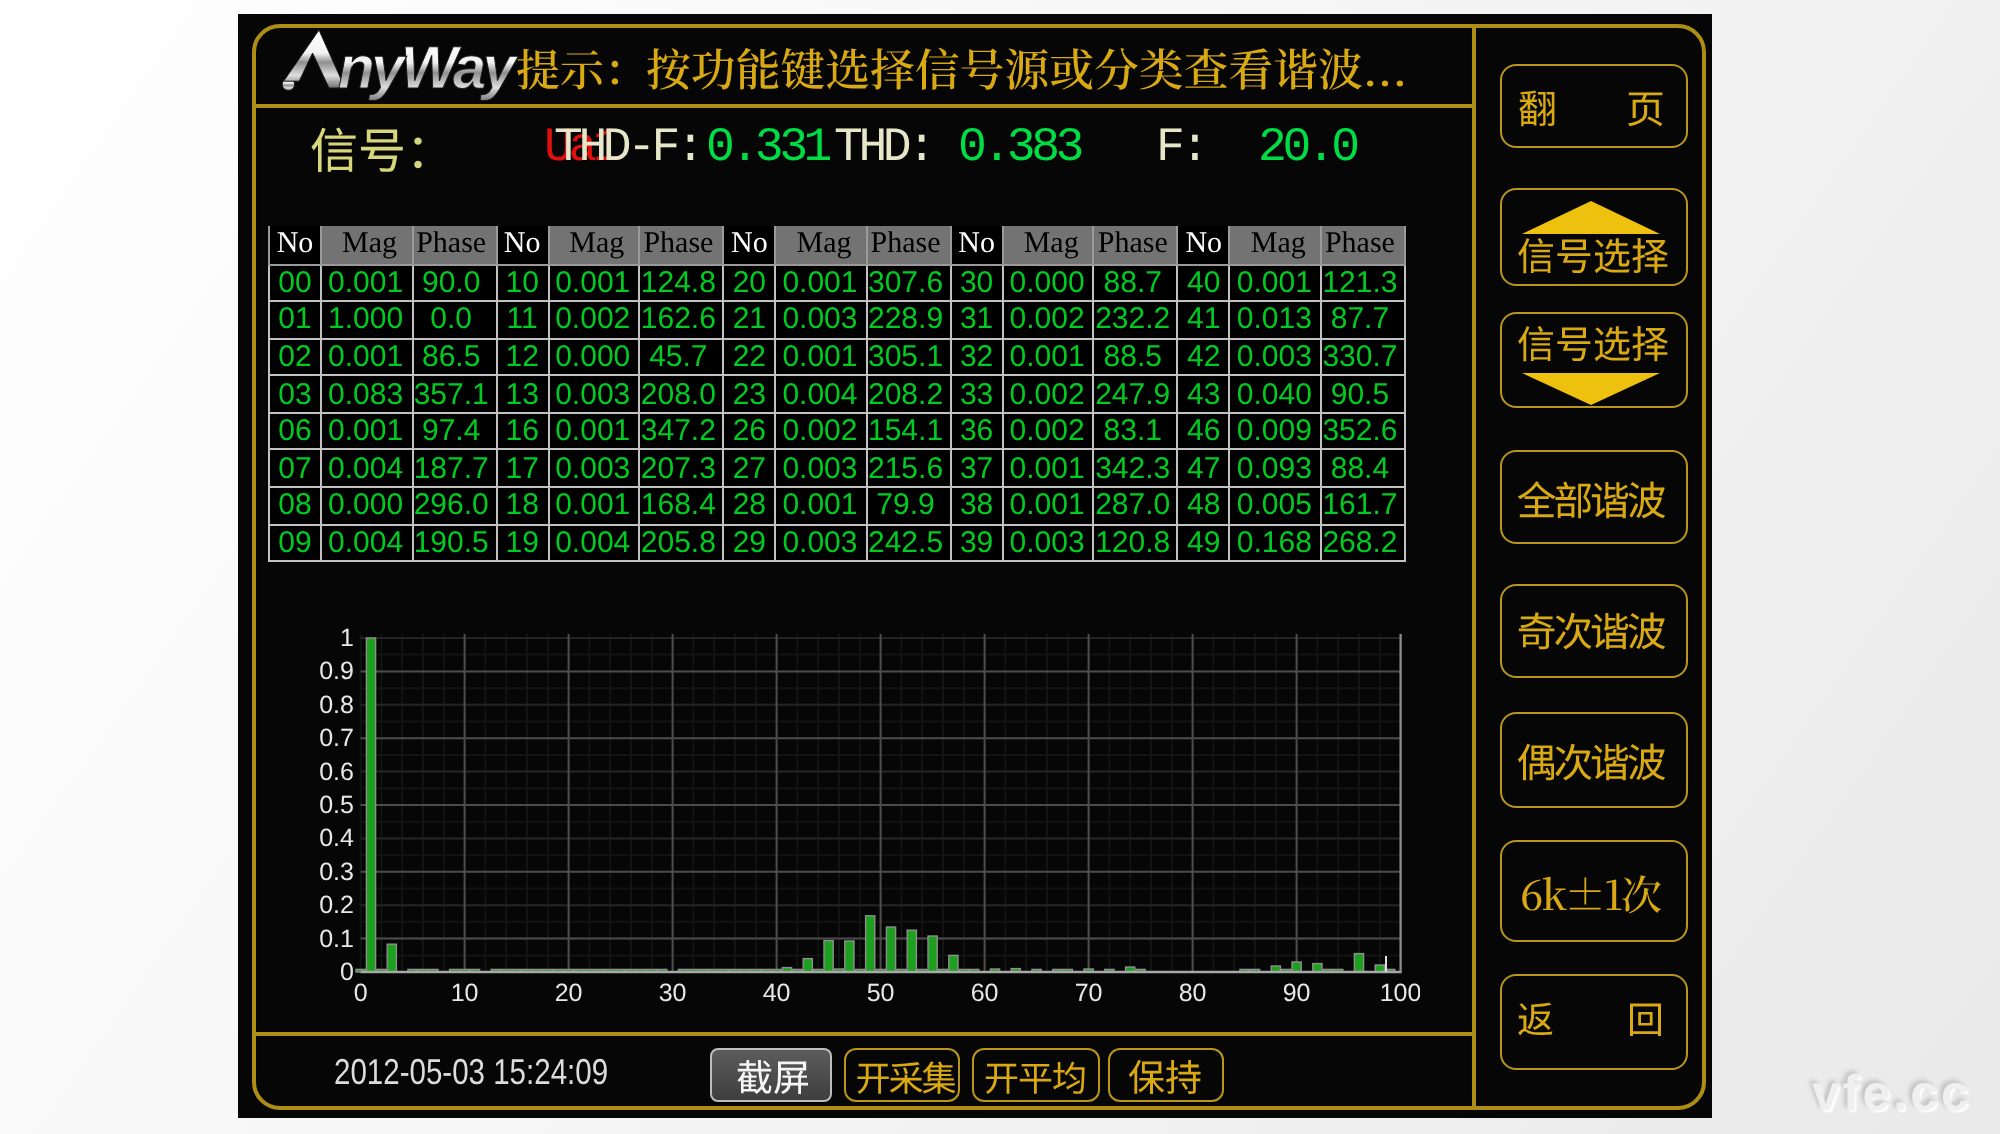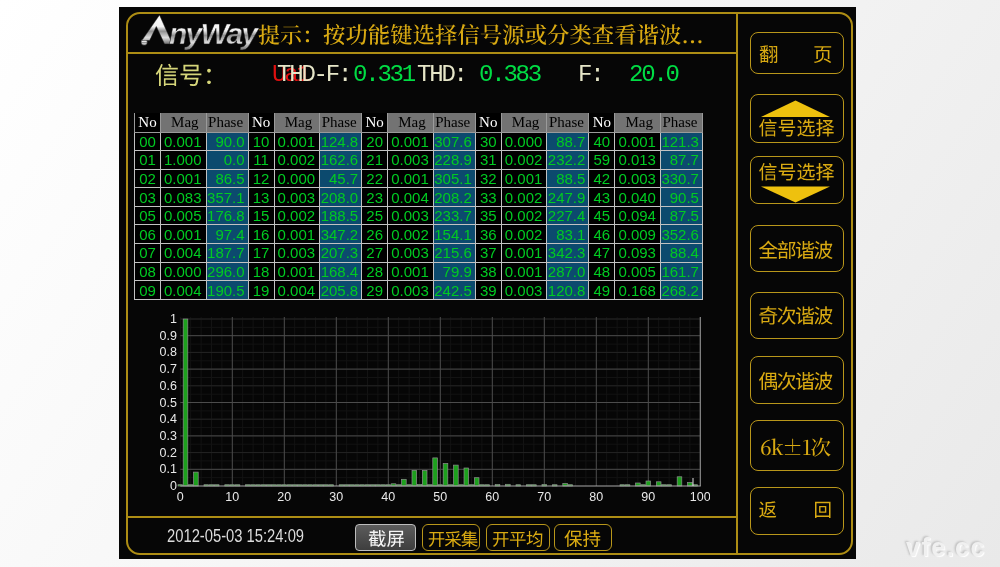--- a/index.html
+++ b/index.html
@@ -13,21 +13,21 @@
 #hline2 { left:127px; top:516px; width:610px; height:2px; background:#ad8d14; }
 #sig { left:0; top:0; width:1000px; height:567px; pointer-events:none; }
 #tbl { position:absolute; left:134px; top:97px; border-collapse:collapse; table-layout:fixed;margin-top:16px; }
 #tbl td { border:1px solid #c2c2c2; font-size:15px; height:18.6px; padding:0;
   color:#00cb22; font-family:"Liberation Sans", sans-serif; line-height:1; }
 #tbl tr.hd td { font-family:"Liberation Serif", serif; font-size:15px; color:#000; background:#737373;
   text-align:center; border:1px solid #9a9a9a; border-top:none; height:19px; }
 #tbl tr.hd td.no { background:#000; color:#fff; }
 #tbl td.no { width:26px; text-align:center; background:#000; }
 #tbl td.mg { width:45.6px; text-align:left; padding-left:3px; background:#000; }
-#tbl td.ph { width:42px; text-align:right; padding-right:3px; background:#0c4a6e; }
+#tbl td.ph { width:42px; text-align:center; padding-right:3px; background:#000000; }
 .mono { position:absolute; font-family:"Liberation Mono", monospace; font-size:24px; letter-spacing:-2.2px; white-space:pre; }
 #ts { position:absolute; left:167px; top:526px; font-size:18px; color:#dcdcdc; transform:scaleX(0.82); transform-origin:0 0; }
 .btn { position:absolute; border:1.5px solid #b8961a; border-radius:6px; background:transparent; }
 .sbtn { position:absolute; left:750px; width:94px; border:1.5px solid #b8961a; border-radius:8px; }
 #wm { position:absolute; left:906px; top:533px; font-size:25px; font-weight:bold; color:#f0f0f0; letter-spacing:1.5px; text-shadow:-1.5px -1.5px 2px #c2c2c2, 1px 1px 1px #ffffff; }
 </style></head><body>
 <div id="stage">
 <div id="panel"></div>
 <div class="abs" id="frame"></div>
 <div class="abs" id="vdiv"></div>
@@ -93,21 +93,21 @@
           <td class="ph">0.0</td>
           <td class="no">11</td>
           <td class="mg">0.002</td>
           <td class="ph">162.6</td>
           <td class="no">21</td>
           <td class="mg">0.003</td>
           <td class="ph">228.9</td>
           <td class="no">31</td>
           <td class="mg">0.002</td>
           <td class="ph">232.2</td>
-          <td class="no">59</td>
+          <td class="no">41</td>
           <td class="mg">0.013</td>
           <td class="ph">87.7</td>
         </tr>
 <tr>
           <td class="no">02</td>
           <td class="mg">0.001</td>
           <td class="ph">86.5</td>
           <td class="no">12</td>
           <td class="mg">0.000</td>
           <td class="ph">45.7</td>
@@ -130,37 +130,20 @@
           <td class="ph">208.0</td>
           <td class="no">23</td>
           <td class="mg">0.004</td>
           <td class="ph">208.2</td>
           <td class="no">33</td>
           <td class="mg">0.002</td>
           <td class="ph">247.9</td>
           <td class="no">43</td>
           <td class="mg">0.040</td>
           <td class="ph">90.5</td>
-        </tr>
-<tr>
-          <td class="no">05</td>
-          <td class="mg">0.005</td>
-          <td class="ph">176.8</td>
-          <td class="no">15</td>
-          <td class="mg">0.002</td>
-          <td class="ph">188.5</td>
-          <td class="no">25</td>
-          <td class="mg">0.003</td>
-          <td class="ph">233.7</td>
-          <td class="no">35</td>
-          <td class="mg">0.002</td>
-          <td class="ph">227.4</td>
-          <td class="no">45</td>
-          <td class="mg">0.094</td>
-          <td class="ph">87.5</td>
         </tr>
 <tr>
           <td class="no">06</td>
           <td class="mg">0.001</td>
           <td class="ph">97.4</td>
           <td class="no">16</td>
           <td class="mg">0.001</td>
           <td class="ph">347.2</td>
           <td class="no">26</td>
           <td class="mg">0.002</td>

